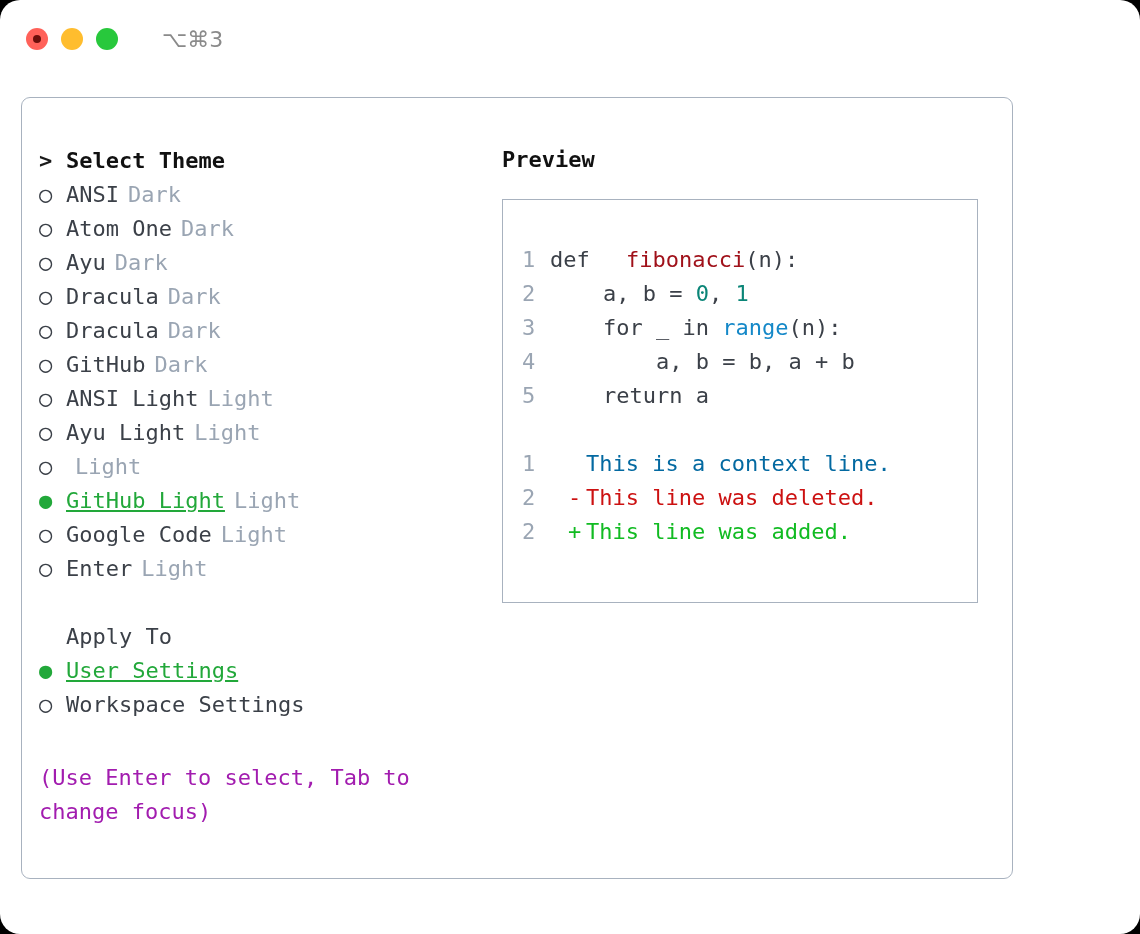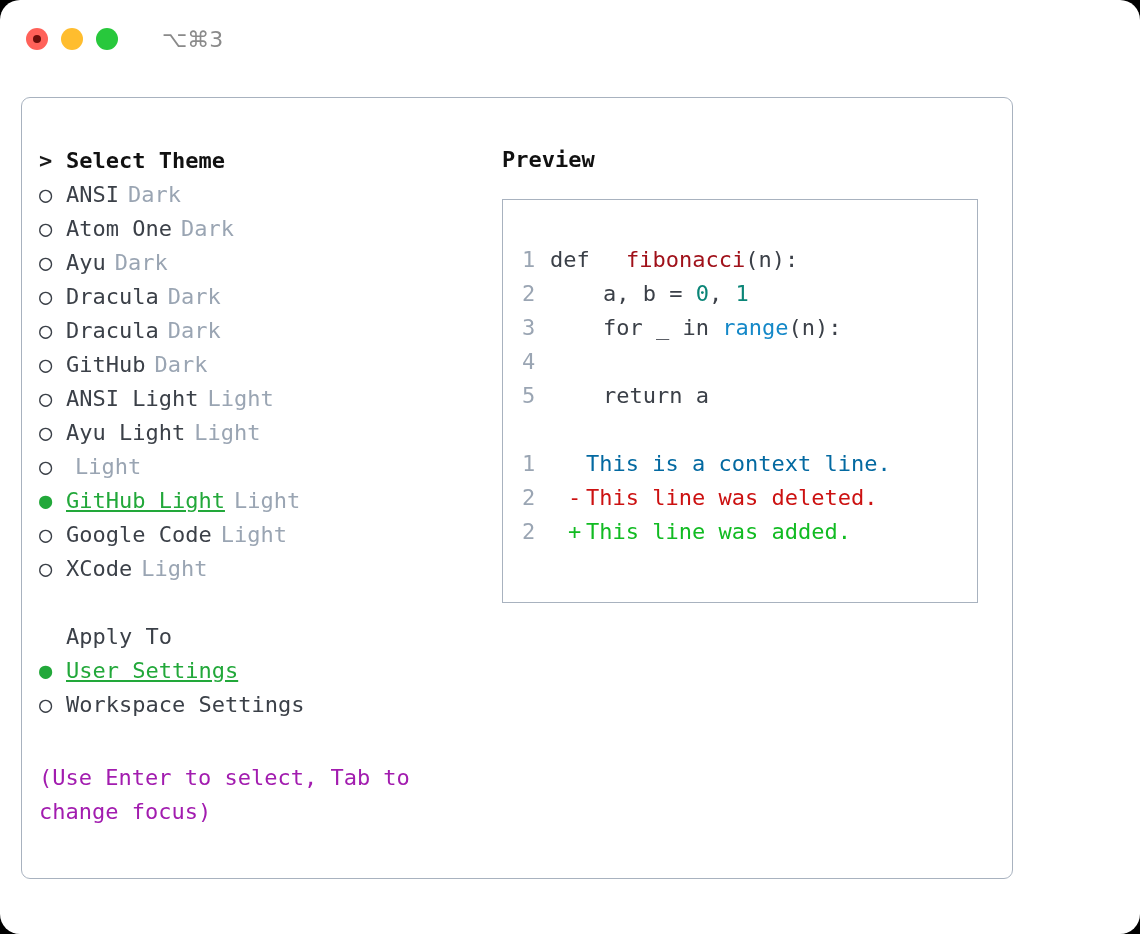--- a/index.html
+++ b/index.html
@@ -184,21 +184,21 @@
           <div class="row"><span class="marker">○</span><span class="label">Atom One</span><span class="badge">Dark</span></div>
           <div class="row"><span class="marker">○</span><span class="label">Ayu</span><span class="badge">Dark</span></div>
           <div class="row"><span class="marker">○</span><span class="label">Dracula</span><span class="badge">Dark</span></div>
           <div class="row"><span class="marker">○</span><span class="label">Dracula</span><span class="badge">Dark</span></div>
           <div class="row"><span class="marker">○</span><span class="label">GitHub</span><span class="badge">Dark</span></div>
           <div class="row"><span class="marker">○</span><span class="label">ANSI Light</span><span class="badge">Light</span></div>
           <div class="row"><span class="marker">○</span><span class="label">Ayu Light</span><span class="badge">Light</span></div>
           <div class="row"><span class="marker">○</span><span class="badge">Light</span></div>
           <div class="row selected"><span class="marker sel">●</span><span class="label">GitHub Light</span><span class="badge">Light</span></div>
           <div class="row"><span class="marker">○</span><span class="label">Google Code</span><span class="badge">Light</span></div>
-          <div class="row"><span class="marker">○</span><span class="label">XCode</span><span class="badge">Light</span></div>
+          <div class="row"><span class="marker">○</span><span class="label">Enter</span><span class="badge">Light</span></div>
         </div>
 
       <div class="spacer"></div>
 
       <div class="row">
         <span class="marker"></span>
         <span class="label">Apply To</span>
       </div>
       <div id="apply-list">
           <div class="row selected"><span class="marker sel">●</span><span class="label">User Settings</span></div>
@@ -208,21 +208,21 @@
 
     <div class="hint">(Use Enter to select, Tab to change focus)</div>
 
     <div class="right-col">
       <div class="preview-title">Preview</div>
       <div class="code-box">
         <div id="code-lines">
             <div class="code-line"><span class="lineno">1</span><span class="code-text">def </span><span class="tok-fn">fibonacci</span><span class="code-text">(n):</span></div>
             <div class="code-line"><span class="lineno">2</span><span class="code-text">    a, b = </span><span class="tok-num">0</span><span class="code-text">, </span><span class="tok-num">1</span></div>
             <div class="code-line"><span class="lineno">3</span><span class="code-text">    for _ in </span><span class="tok-call">range</span><span class="code-text">(n):</span></div>
-            <div class="code-line"><span class="lineno">4</span></div>
+            <div class="code-line"><span class="lineno">4</span><span class="code-text">        a, b = b, a + b</span></div>
             <div class="code-line"><span class="lineno">5</span><span class="code-text">    return a</span></div>
           </div>
         <div class="blankline"></div>
         <div id="diff-lines">
             <div class="code-line"><span class="lineno">1</span><span style="display: inline-block; width: 18px; flex: 0 0 18px;"></span><span class="diff-sign diff-ctx"> </span><span class="diff-ctx">This is a context line.</span></div>
             <div class="code-line"><span class="lineno">2</span><span style="display: inline-block; width: 18px; flex: 0 0 18px;"></span><span class="diff-sign diff-del">-</span><span class="diff-del">This line was deleted.</span></div>
             <div class="code-line"><span class="lineno">2</span><span style="display: inline-block; width: 18px; flex: 0 0 18px;"></span><span class="diff-sign diff-add">+</span><span class="diff-add">This line was added.</span></div>
           </div>
       </div>
     </div>

